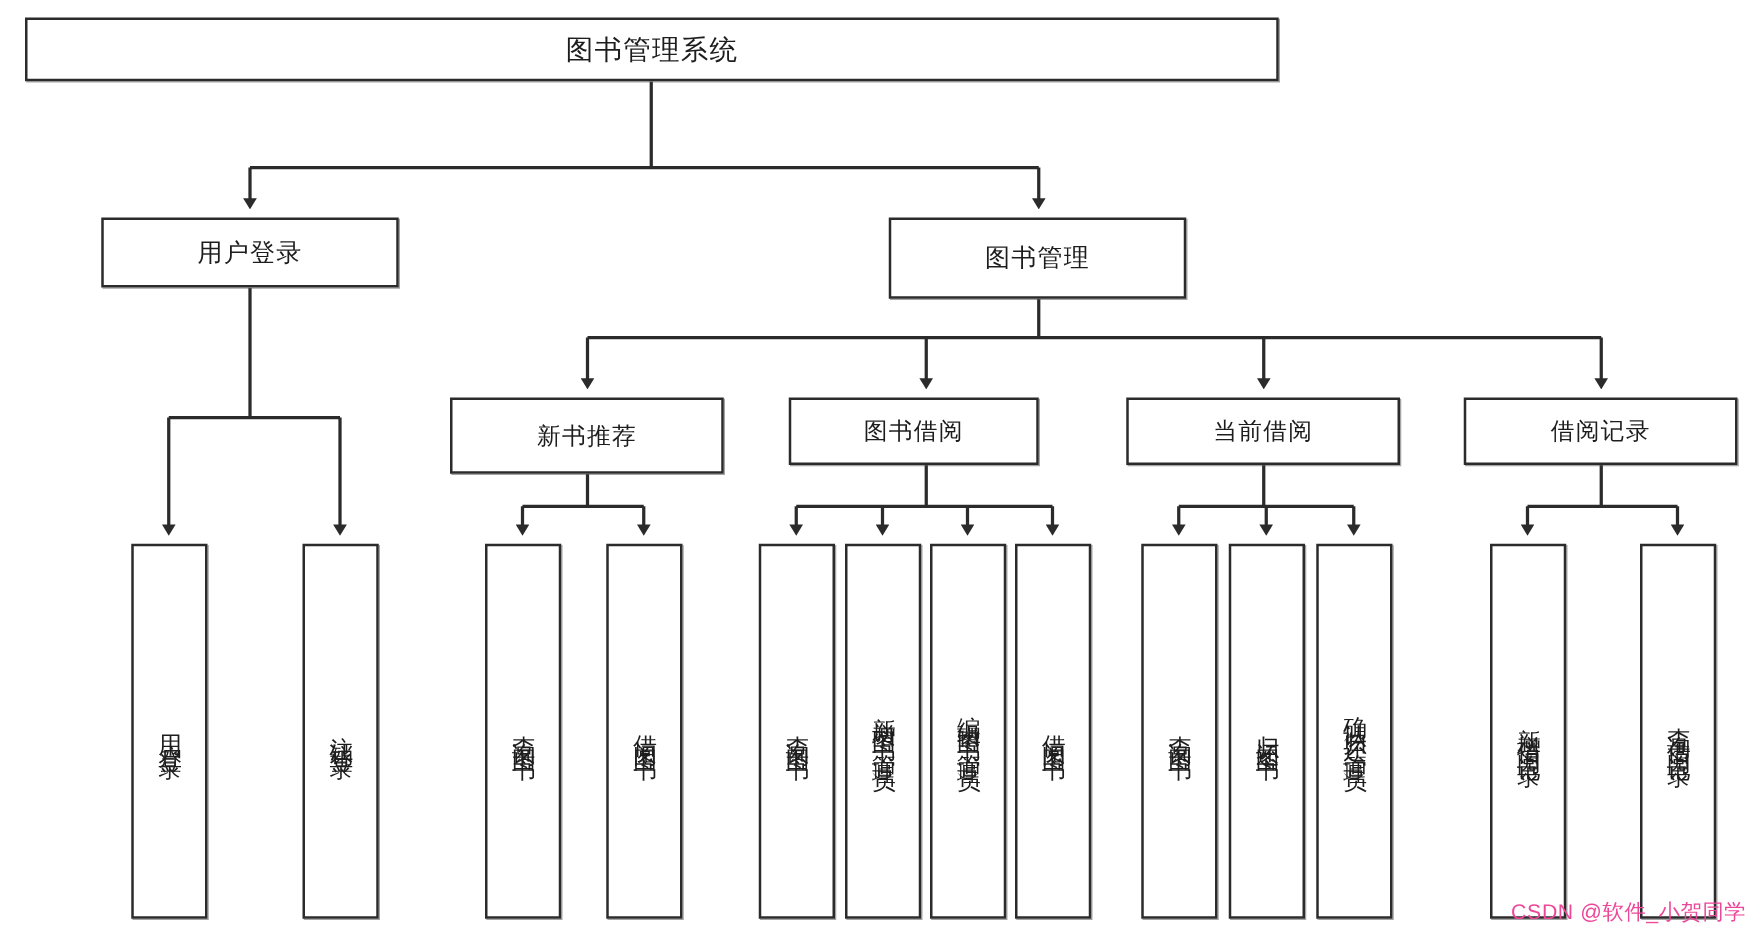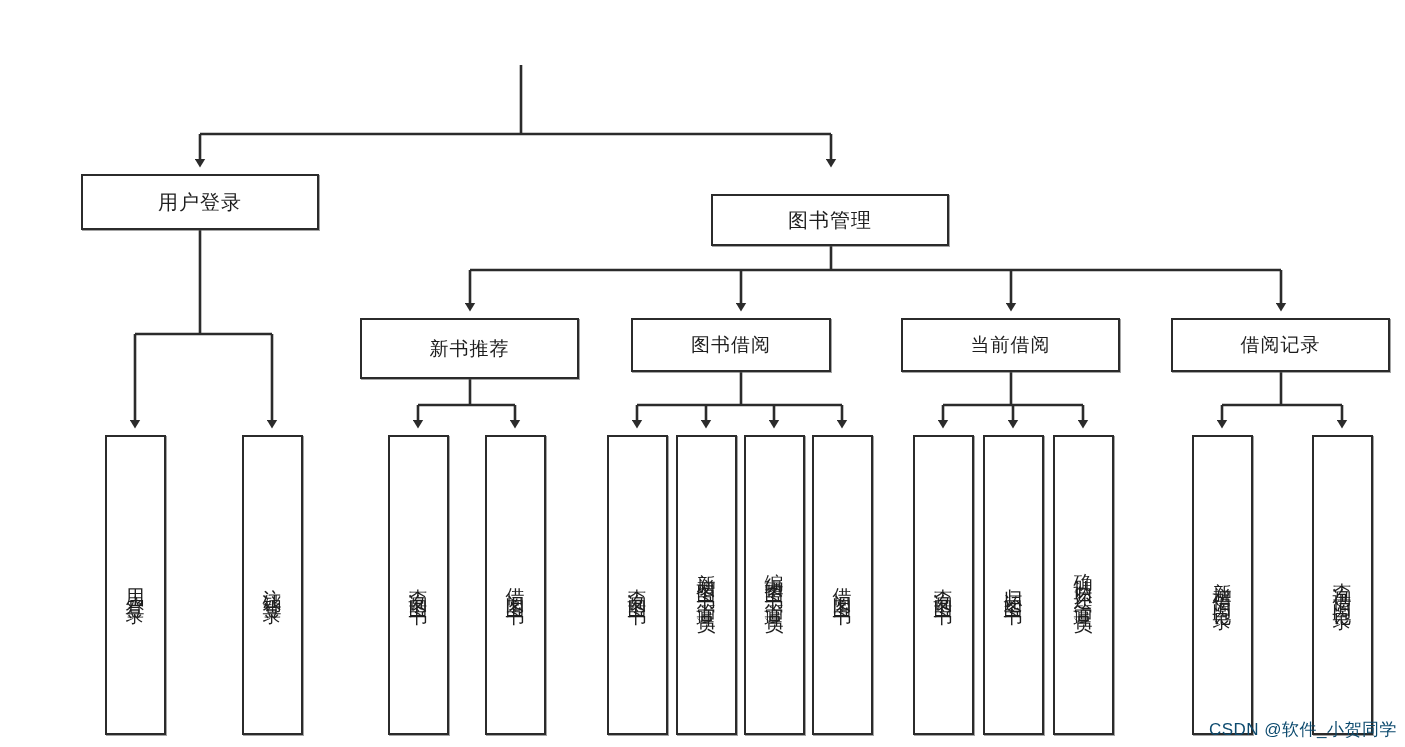--- a/index.html
+++ b/index.html
@@ -57,21 +57,21 @@
     letter-spacing: 6px;
     line-height: 1;
     white-space: nowrap;
     text-align: center;
   }
   .watermark {
     position: absolute;
     right: 8px;
     bottom: 6px;
     font-size: 17px;
-    color: #0c4a6e;
+    color: #ec4899;
     letter-spacing: 0.5px;
     white-space: nowrap;
   }
 </style>
 </head>
 <body>
 
 <div id="canvas">
 
   <svg id="connectors" viewBox="0 0 1405 747" xmlns="http://www.w3.org/2000/svg">
@@ -115,25 +115,28 @@
     <path d="M943,405 L943,421" stroke="#2b2b2b" stroke-width="2.6" fill="none" marker-end="url(#arrowhead)"></path>
     <path d="M1013,405 L1013,421" stroke="#2b2b2b" stroke-width="2.6" fill="none" marker-end="url(#arrowhead)"></path>
     <path d="M1083,405 L1083,421" stroke="#2b2b2b" stroke-width="2.6" fill="none" marker-end="url(#arrowhead)"></path>
 
     <path d="M1281,372 L1281,405" stroke="#2b2b2b" stroke-width="2.6" fill="none"></path>
     <path d="M1222,405 L1342,405" stroke="#2b2b2b" stroke-width="2.6" fill="none"></path>
     <path d="M1222,405 L1222,421" stroke="#2b2b2b" stroke-width="2.6" fill="none" marker-end="url(#arrowhead)"></path>
     <path d="M1342,405 L1342,421" stroke="#2b2b2b" stroke-width="2.6" fill="none" marker-end="url(#arrowhead)"></path>
   </svg>
 
+  <div class="node root" id="node-root" style="left: 20px; top: 14px; width: 1003px; height: 51px;">
+    <span>图书管理系统</span>
+  </div>
 
   <div class="node level1" id="node-l1-0" style="left: 81px; top: 174px; width: 238px; height: 56px;">
     <span>用户登录</span>
   </div>
-  <div class="node level1" id="node-l1-1" style="left: 711px; top: 174px; width: 238px; height: 52px; margin-top: 20px;">
+  <div class="node level1" id="node-l1-1" style="left: 711px; top: 174px; width: 238px; height: 65px;">
     <span>图书管理</span>
   </div>
 
   <div class="node level2" id="node-l2-0" style="left: 360px; top: 318px; width: 219px; height: 61px;">
     <span>新书推荐</span>
   </div>
   <div class="node level2" id="node-l2-1" style="left: 631px; top: 318px; width: 200px; height: 54px;">
     <span>图书借阅</span>
   </div>
   <div class="node level2" id="node-l2-3" style="left: 1171px; top: 318px; width: 219px; height: 54px;">

